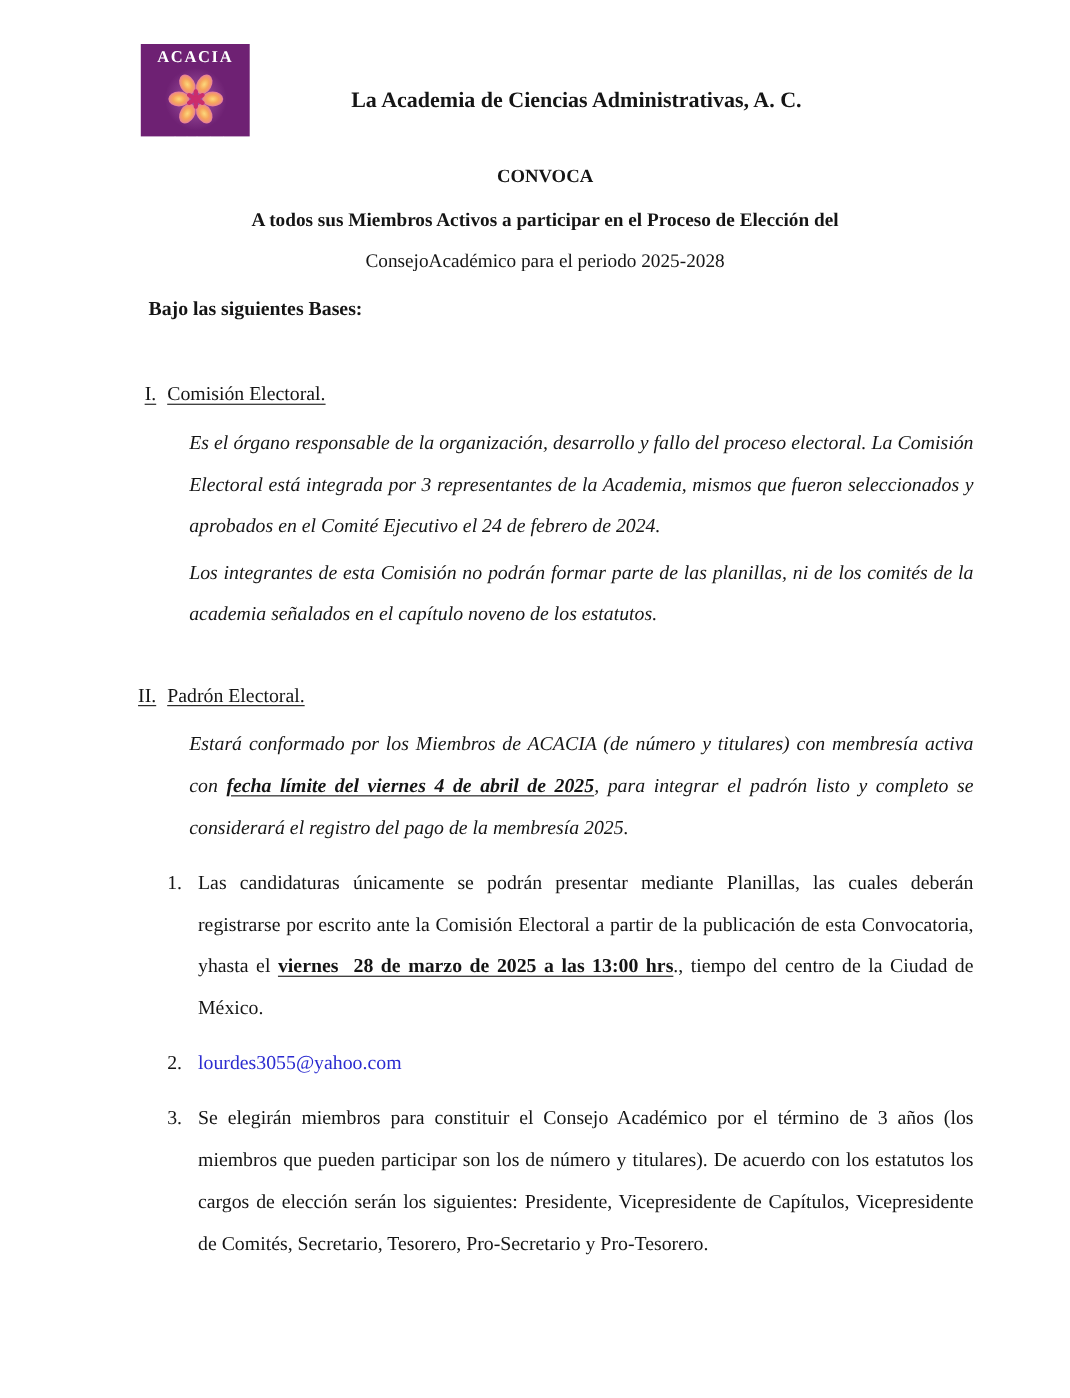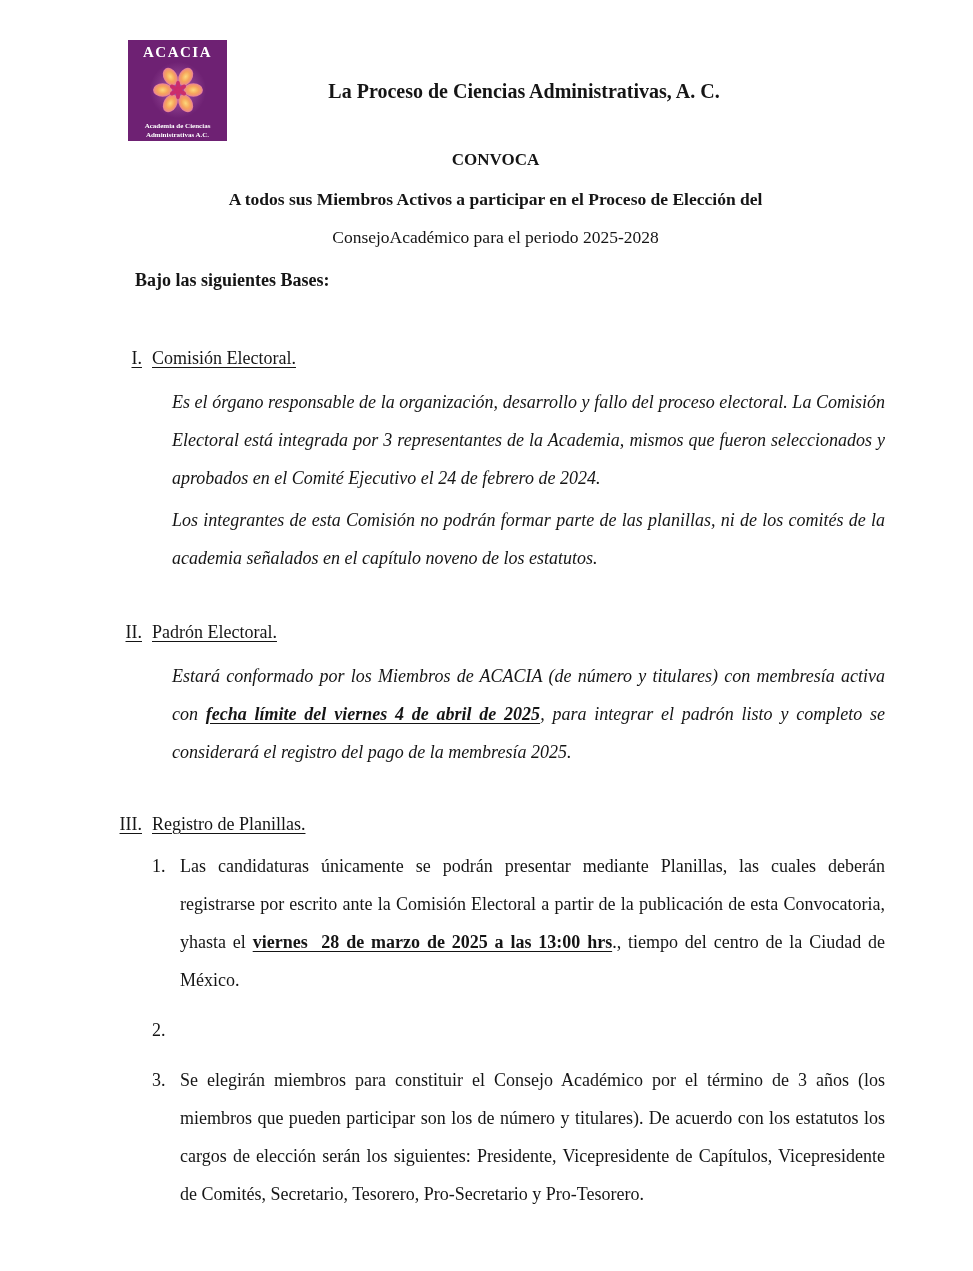--- a/index.html
+++ b/index.html
@@ -8,21 +8,21 @@
     font-family: "Liberation Serif", "DejaVu Serif", serif;
     color: #151515;
     overflow: hidden;
   }
   .page { position: relative; width: 973px; height: 1271px; background: #ffffff; }
 
   
   .header { position: relative; height: 142px; }
   .logo {
     position: absolute; left: 128px; top: 40px;
-    width: 99px; height: 101px;
+    width: 99px; height: 84px;
     background: #6e2173;
     display: flex; flex-direction: column; align-items: center;
     overflow: hidden;
   }
   .logo-acronym {
     color: #ffffff; font-size: 15px; font-weight: bold;
     letter-spacing: 1.5px; margin-top: 4px; line-height: 17px;
   }
   .logo-flower { margin-top: -3px; }
   .logo-subtitle {
@@ -103,21 +103,21 @@
             <line x1="40.5" y1="55.5" x2="59.5" y2="44.5"></line>
           </g>
           <circle cx="50" cy="50" r="3.5" fill="#cb2d6c"></circle>
         </svg>
       </div>
       <div class="logo-subtitle">
         <div>Academia de Ciencias</div>
         <div>Administrativas A.C.</div>
       </div>
     </div>
-    <div class="page-title">La Proceso de Ciencias Administrativas, A. C.</div>
+    <div class="page-title">La Academia de Ciencias Administrativas, A. C.</div>
   </div>
 
   <div class="intro">
     <div class="convoca">CONVOCA</div>
     <div class="intro-line1">A todos sus Miembros Activos a participar en el Proceso de Elección del</div>
     <div class="intro-line2">ConsejoAcadémico para el periodo 2025-2028</div>
   </div>
   <div class="bases">Bajo las siguientes Bases:</div>
 
   <div class="content">
@@ -133,33 +133,30 @@
 
     <div>
       <div class="sec-head mt-s2">
         <span class="sec-num">II.</span>
         <span class="sec-title">Padrón Electoral.</span>
       </div>
       <p class="para"><span>Estará conformado por los Miembros de ACACIA (de número y titulares) con membresía activa con </span><span class="bu">fecha límite del viernes 4 de abril de 2025</span><span>, para integrar el padrón listo y completo se considerará el registro del pago de la membresía 2025.</span></p>
     </div>
 
     <div>
-      <div class="sec-head mt-s3">
-        <span class="sec-num">III.</span>
-        <span class="sec-title">Registro de Planillas.</span>
-      </div>
 
       <div class="item">
         <span class="item-num">1.</span>
         <div class="item-body"><span>Las candidaturas únicamente se podrán presentar mediante Planillas, las cuales deberán registrarse por escrito ante la Comisión Electoral a partir de la publicación de esta Convocatoria, yhasta el </span><span class="bu">viernes&nbsp; 28 de marzo de 2025 a las 13:00 hrs</span><span>., tiempo del centro de la Ciudad de México.</span></div>
       </div>
 
       <div class="item">
         <span class="item-num">2.</span>
         <div class="item-body">
+          <div><a class="email-link">lourdes3055@yahoo.com</a></div>
         </div>
       </div>
 
       <div class="item">
         <span class="item-num">3.</span>
         <div class="item-body">Se elegirán miembros para constituir el Consejo Académico por el término de 3 años (los miembros que pueden participar son los de número y titulares). De acuerdo con los estatutos los cargos de elección serán los siguientes: Presidente, Vicepresidente de Capítulos, Vicepresidente de Comités, Secretario, Tesorero, Pro-Secretario y Pro-Tesorero.</div>
       </div>
     </div>
 
   </div>

